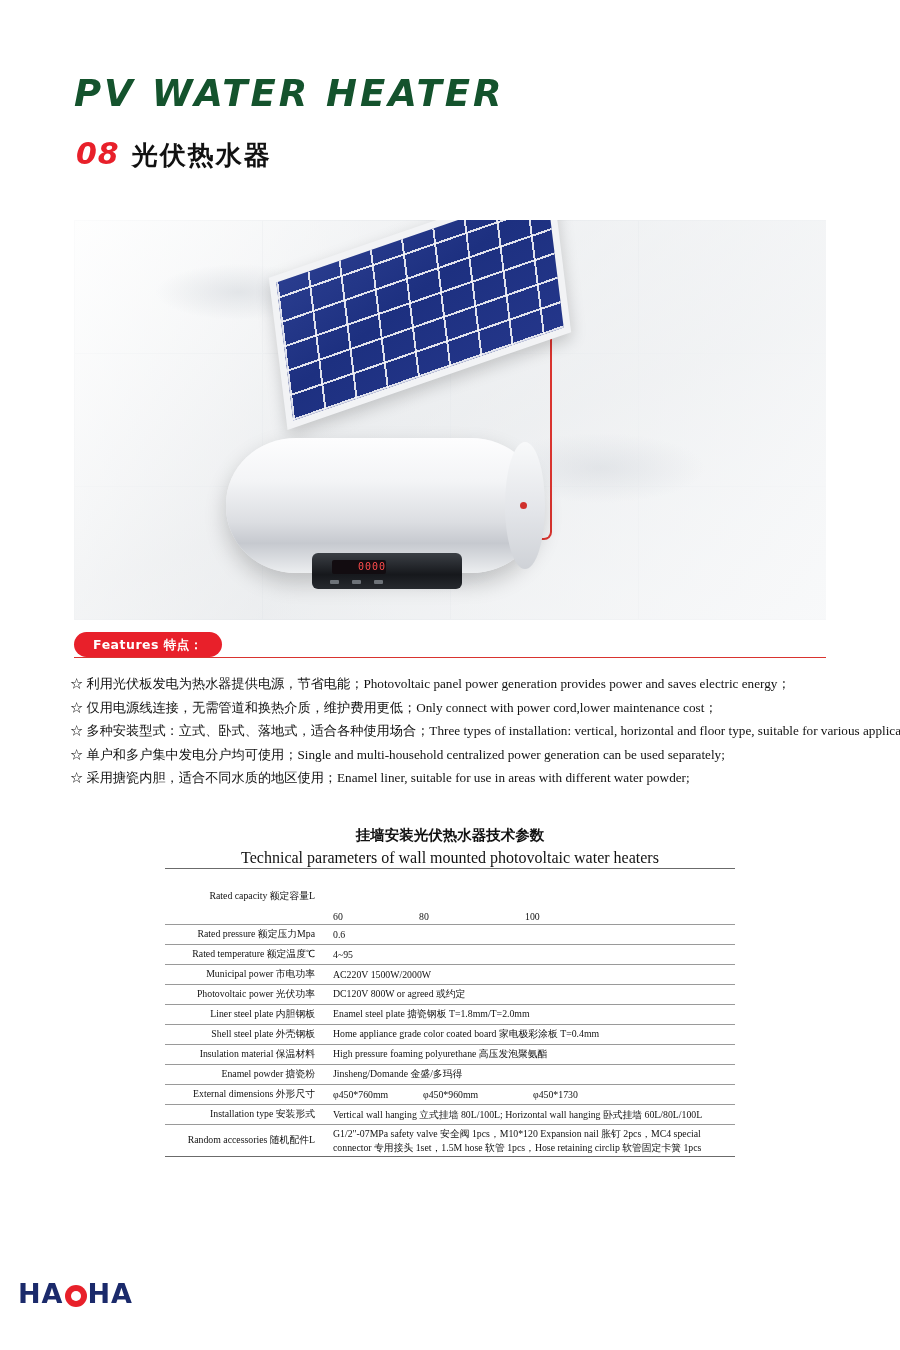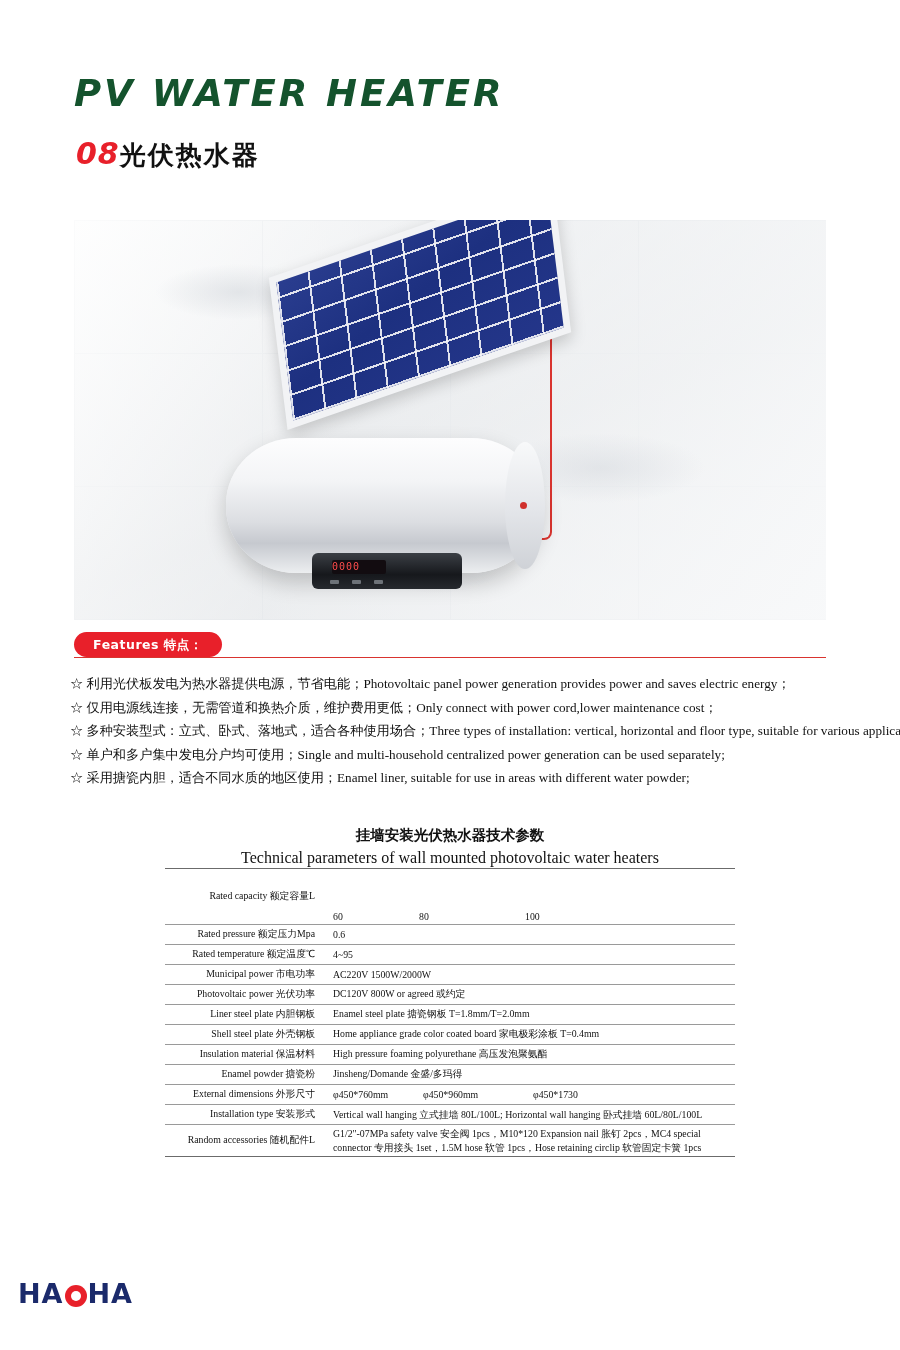--- a/index.html
+++ b/index.html
@@ -33,20 +33,21 @@
     letter-spacing: 3px;
     color: #14532d;
     white-space: nowrap;
   }
   .subtitle-row {
     position: absolute;
     left: 76px;
     top: 136px;
     display: flex;
     align-items: baseline;
+    gap: 12px;
   }
   .subtitle-num {
     font-family: "DejaVu Sans", sans-serif;
     font-weight: bold;
     font-style: italic;
     font-size: 30px;
     color: #e8202a;
     letter-spacing: 1px;
   }
   .subtitle-cn {
@@ -140,21 +141,21 @@
     left: 20px;
     top: 7px;
     width: 54px;
     height: 14px;
     background: #120c10;
     border-radius: 2px;
     color: #ff4d4d;
     font-family: "DejaVu Sans Mono", monospace;
     font-size: 10px;
     line-height: 14px;
-    text-align: left;
+    text-align: right;
     letter-spacing: 1px;
   }
   .tank-keys {
     position: absolute;
     left: 18px;
     bottom: 5px;
     display: flex;
     gap: 13px;
   }
   .tank-keys i {

